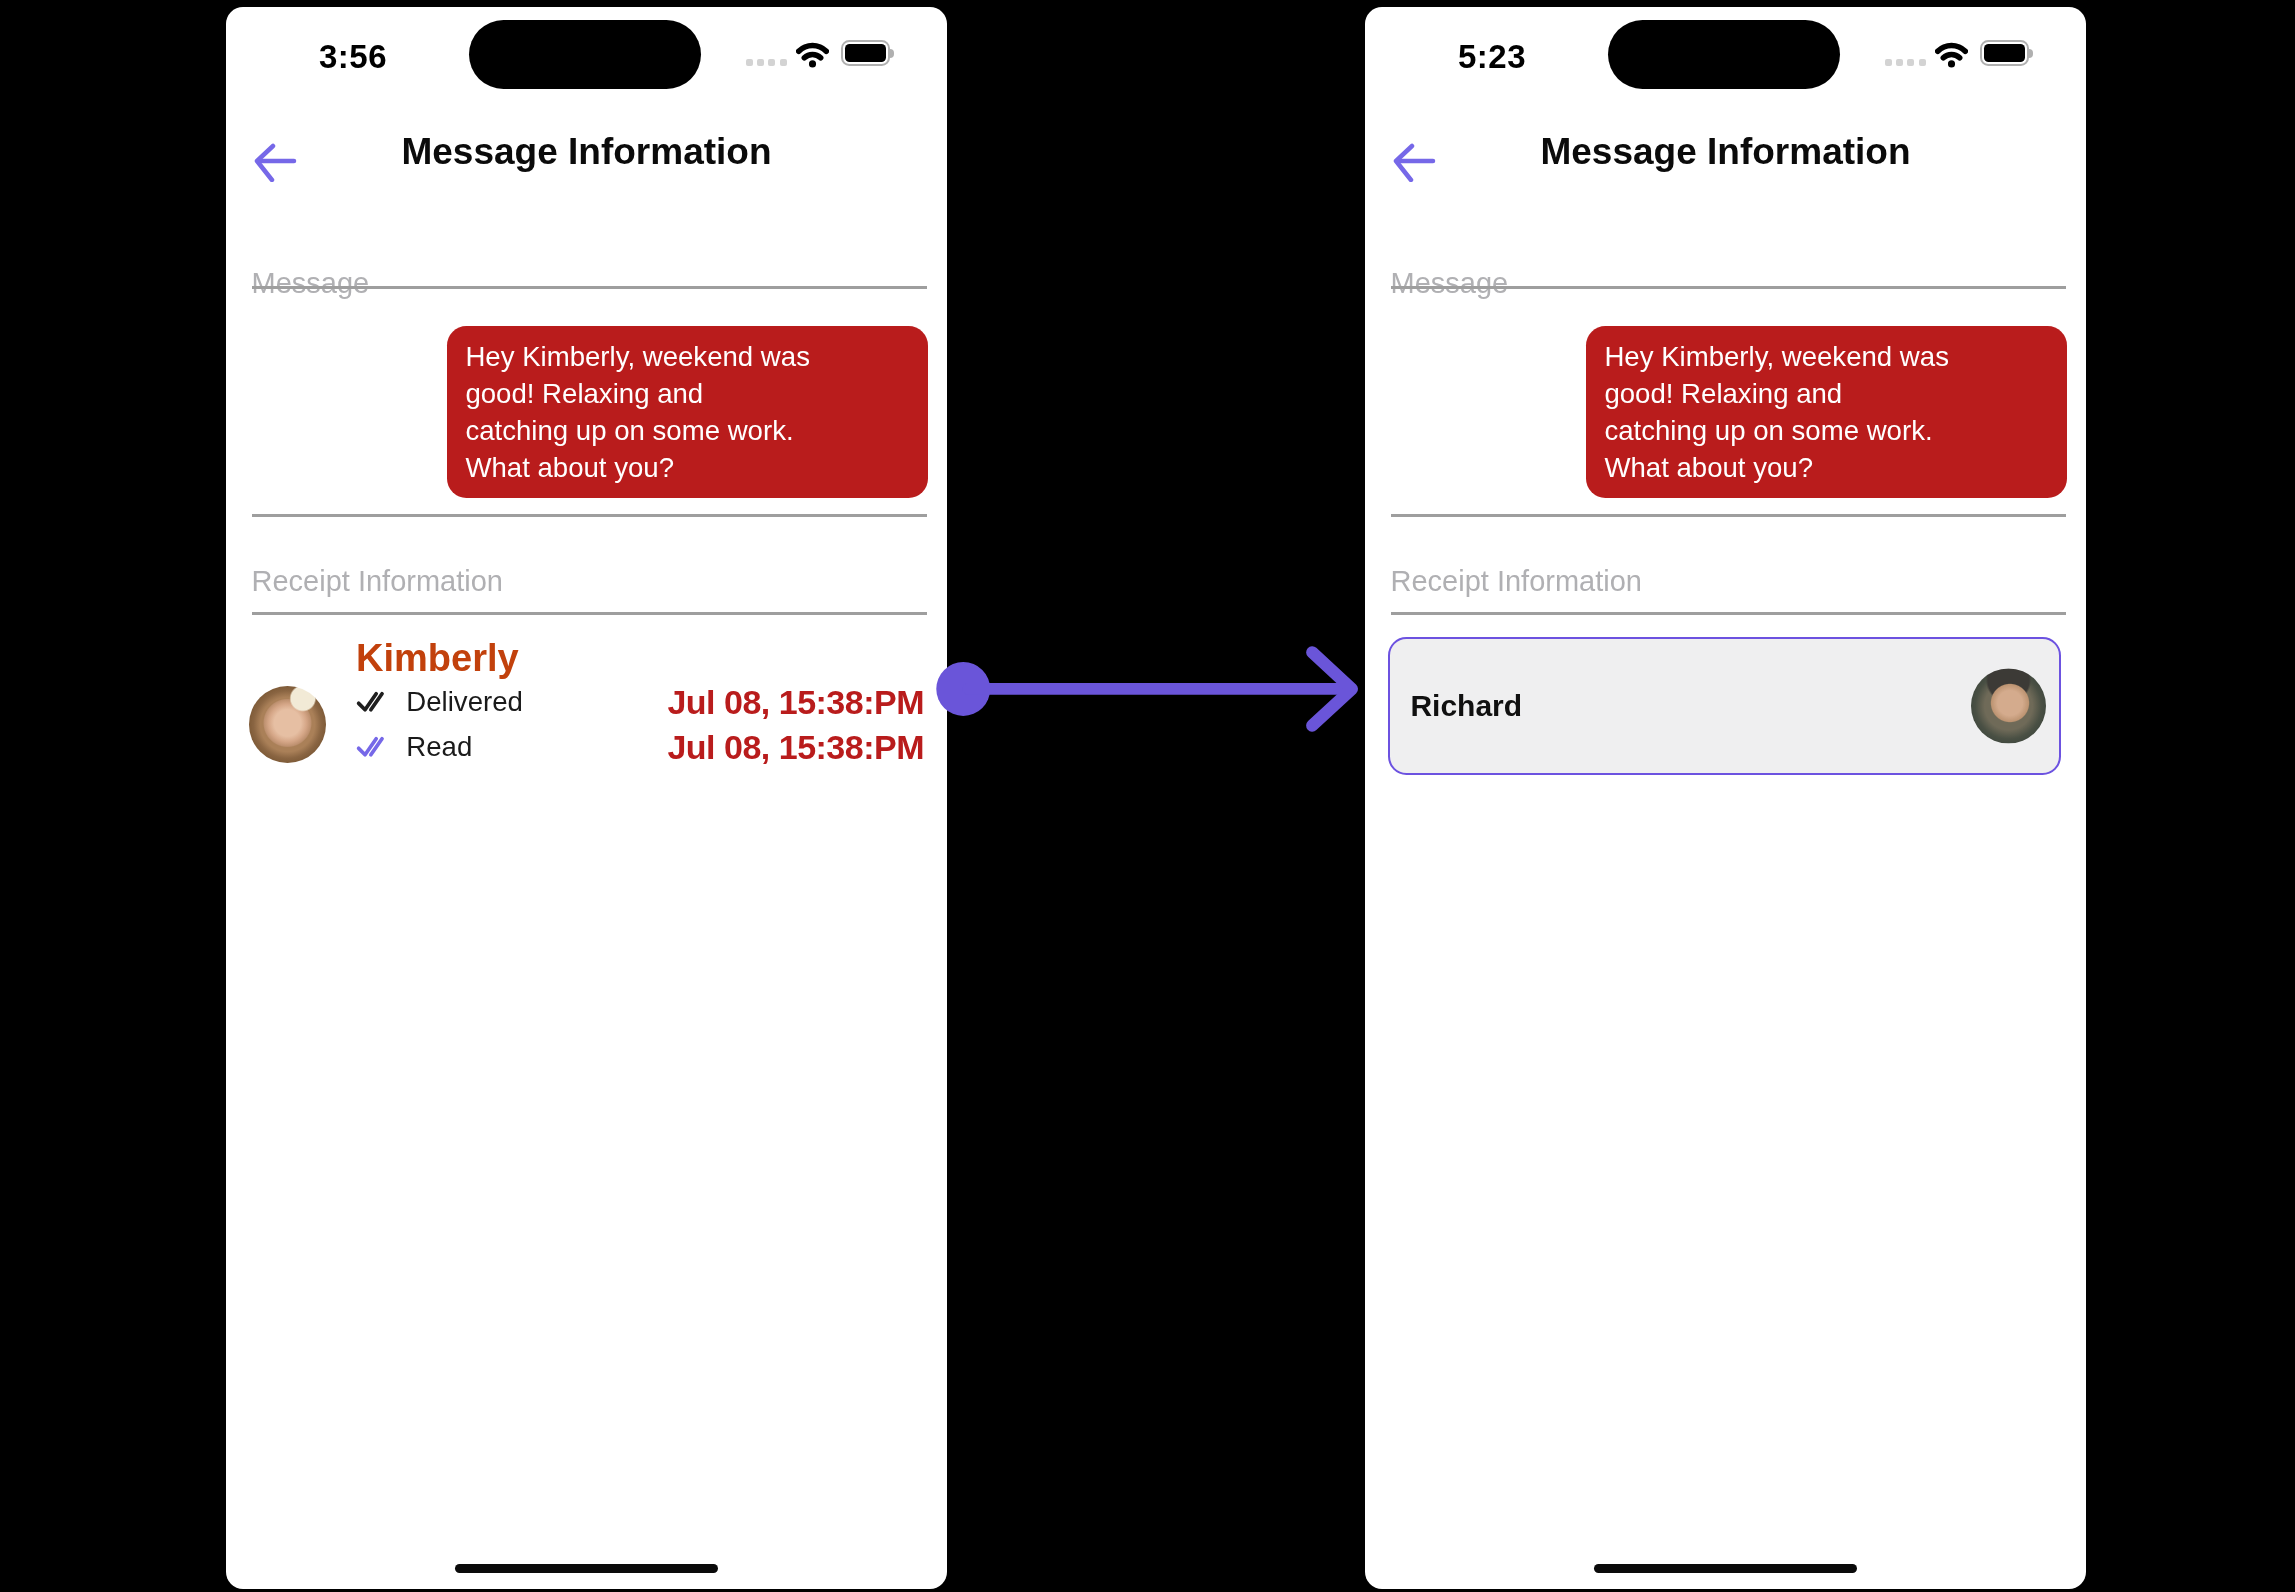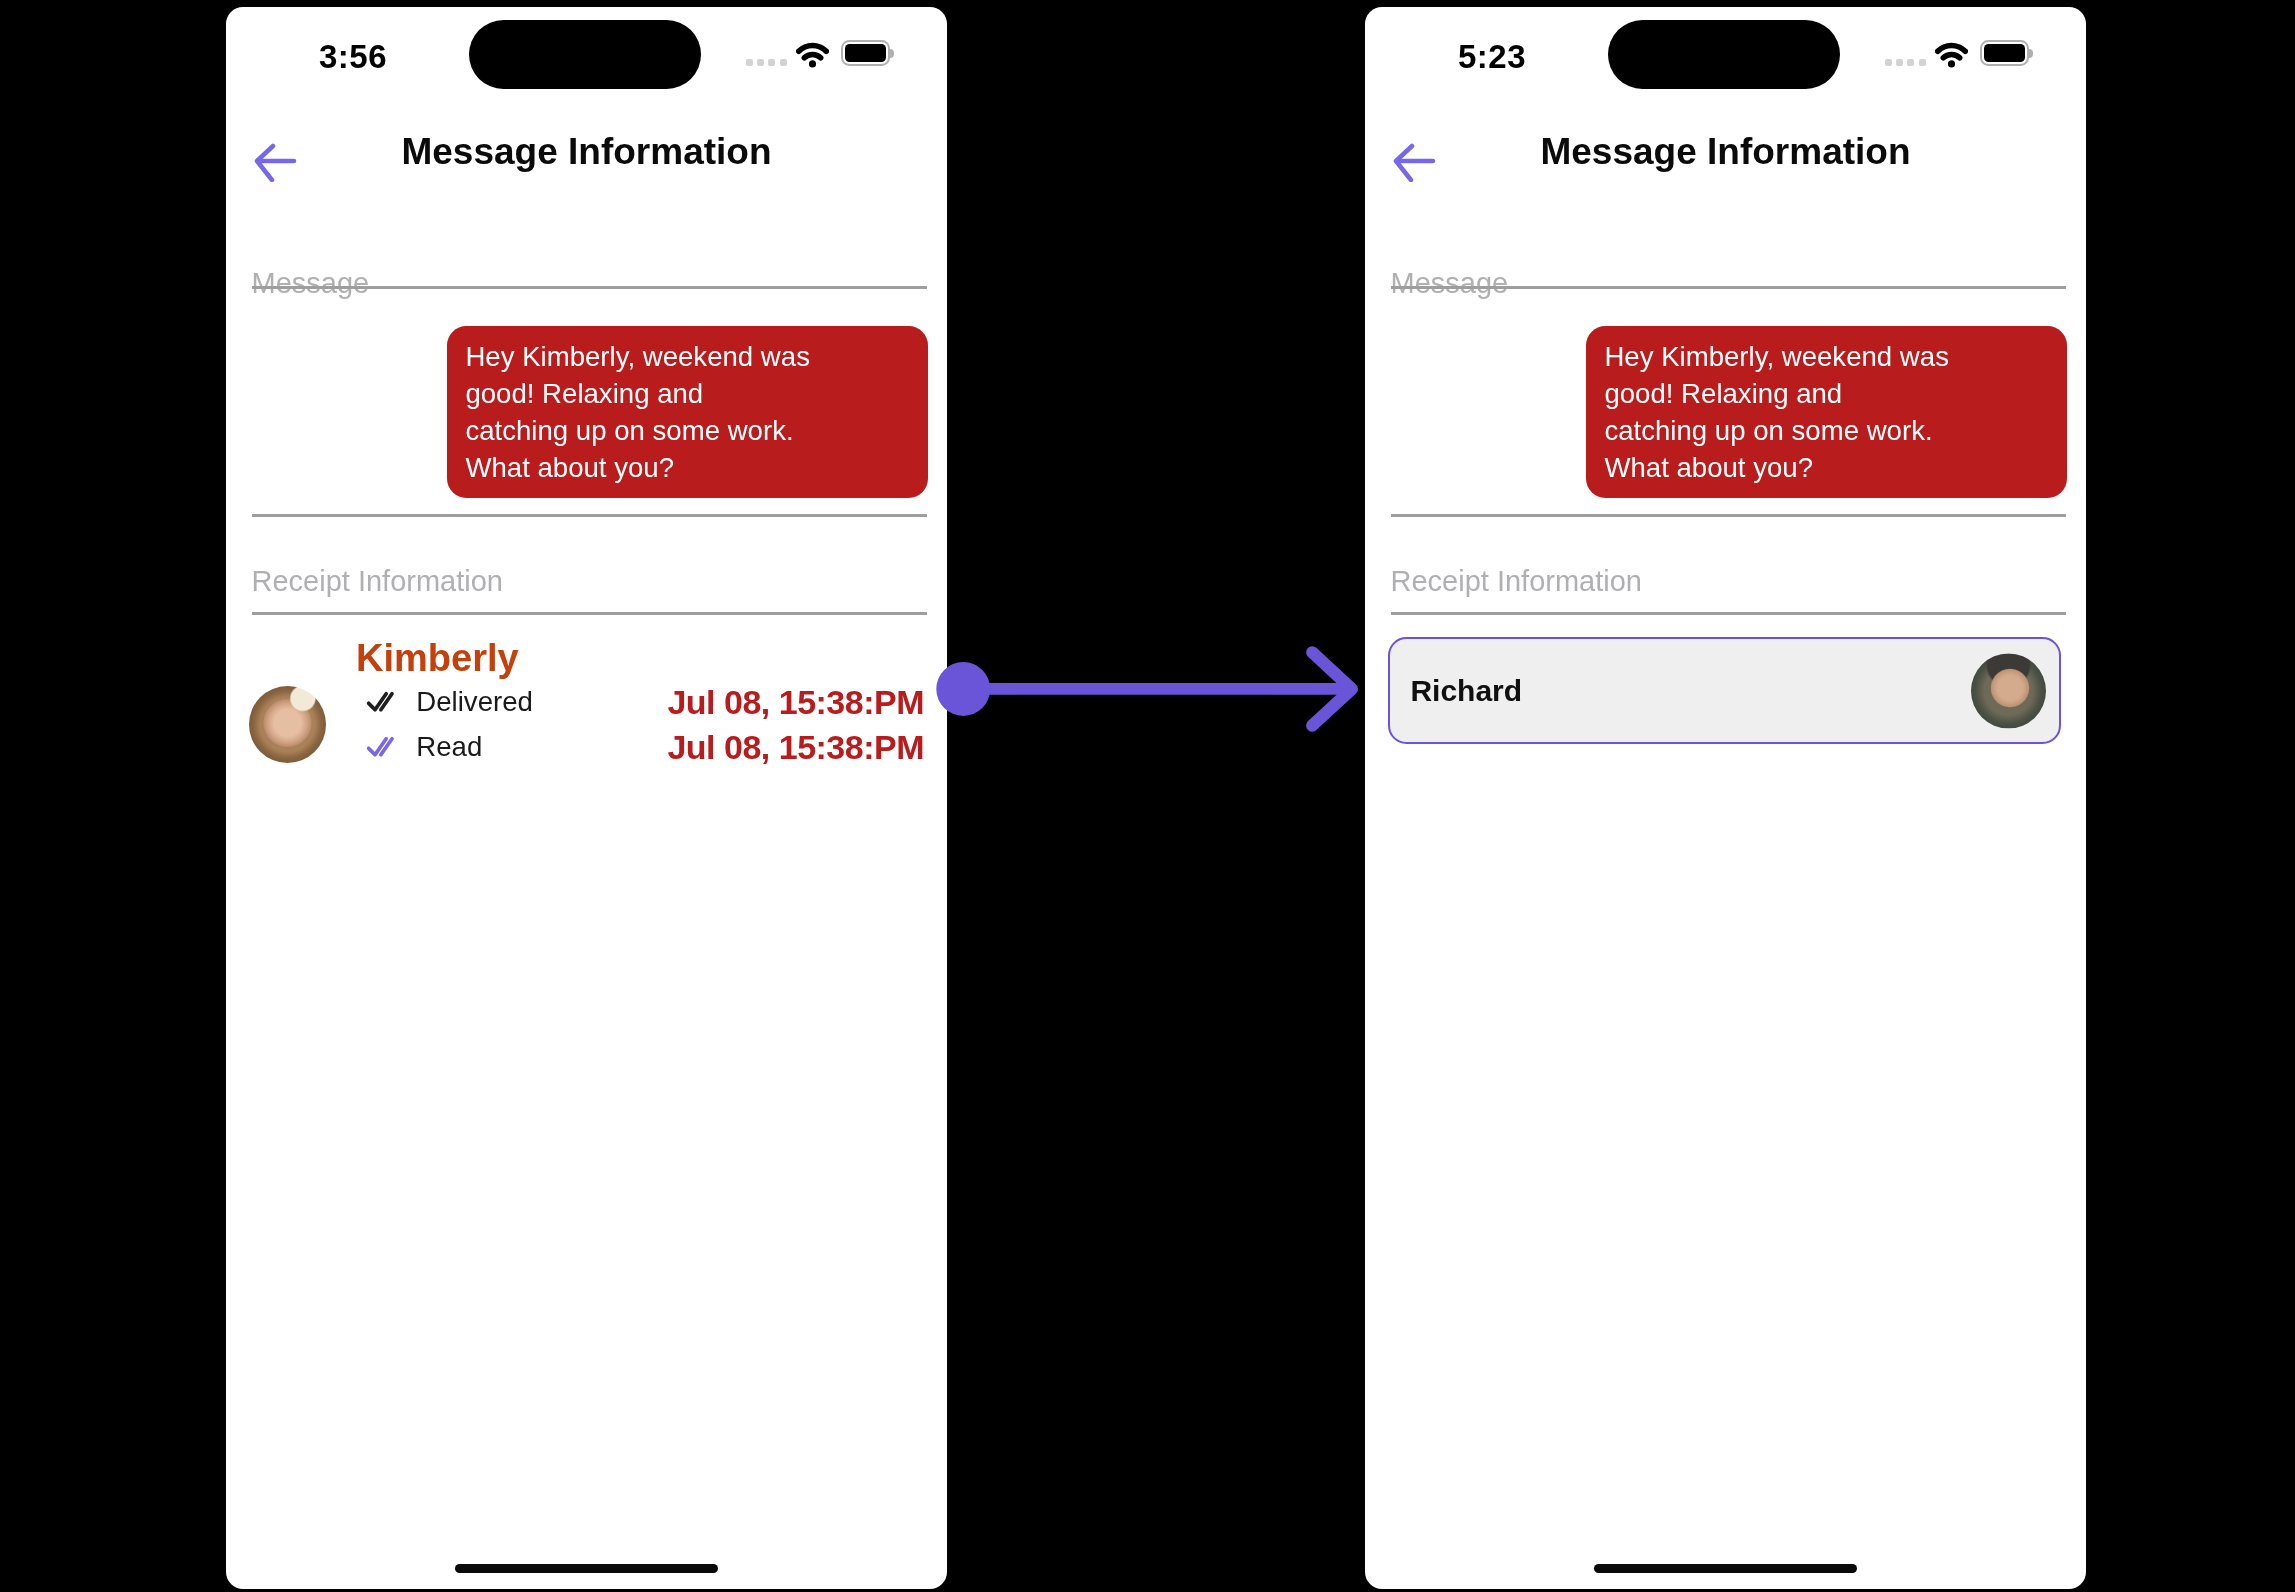--- a/index.html
+++ b/index.html
@@ -41,31 +41,31 @@
   .bubble .line{font-size:27.6px;line-height:37px;white-space:nowrap;}
 
   
   .recipient-name{position:absolute;left:130px;top:630px;font-size:38px;font-weight:700;color:#c2410c;}
   .avatar{border-radius:50%;}
   .avatar--kimberly{position:absolute;left:23px;top:679px;width:77px;height:77px;
       background:
         radial-gradient(circle at 70% 16%, #f2ead6 0 14%, rgba(242,234,214,0) 16%),
         radial-gradient(circle at 50% 48%, #e6bfa3 0 24%, #d5a687 34%, #bd906f 42%, rgba(0,0,0,0) 44%),
         radial-gradient(circle at 50% 50%, #aa8058 0 50%, #8a6542 62%, #755330 78%, #6b4c2e 100%);}
-  .receipt-row{position:absolute;left:140px;right:23px;height:32px;display:flex;align-items:center;text-align:center;}
+  .receipt-row{position:absolute;left:130px;right:23px;height:32px;display:flex;align-items:center;text-align:center;}
   .row-delivered{top:679px;}
   .row-read{top:724px;}
   .check{width:34px;height:25.5px;flex:0 0 auto;}
   .check--delivered{color:#1f1f1f;}
   .check--read{color:#7668e8;}
   .status-label{font-size:27.6px;color:#1a1a1a;margin-left:16.3px;}
   .timestamp{margin-left:auto;font-size:34px;font-weight:700;color:#b91c1c;letter-spacing:-0.5px;}
 
   
-  .recipient-card{position:absolute;left:23px;top:630px;width:673px;height:107px;box-sizing:border-box;
+  .recipient-card{position:absolute;left:23px;top:630px;width:673px;height:138px;box-sizing:border-box;
                   background:#efeff0;border:2.6px solid #6c52e0;border-radius:18.4px;cursor:pointer;}
   .card-name{position:absolute;left:20.4px;top:50%;transform:translateY(-50%);
              font-size:30px;font-weight:700;color:#101010;}
   .avatar--richard{position:absolute;right:13.3px;top:50%;transform:translateY(-50%);width:75px;height:75px;
       background:
         radial-gradient(circle at 52% 46%, #d4ab8d 0 22%, #bd9472 33%, rgba(0,0,0,0) 35%),
         radial-gradient(circle at 50% 16%, #3c3a36 0 28%, rgba(0,0,0,0) 31%),
         radial-gradient(circle at 50% 50%, #6f6a58 0 45%, #4a5044 62%, #38423a 82%, #2e3831 100%);}
 
   .home-indicator{position:absolute;left:229px;top:1557px;width:263px;height:9.2px;

